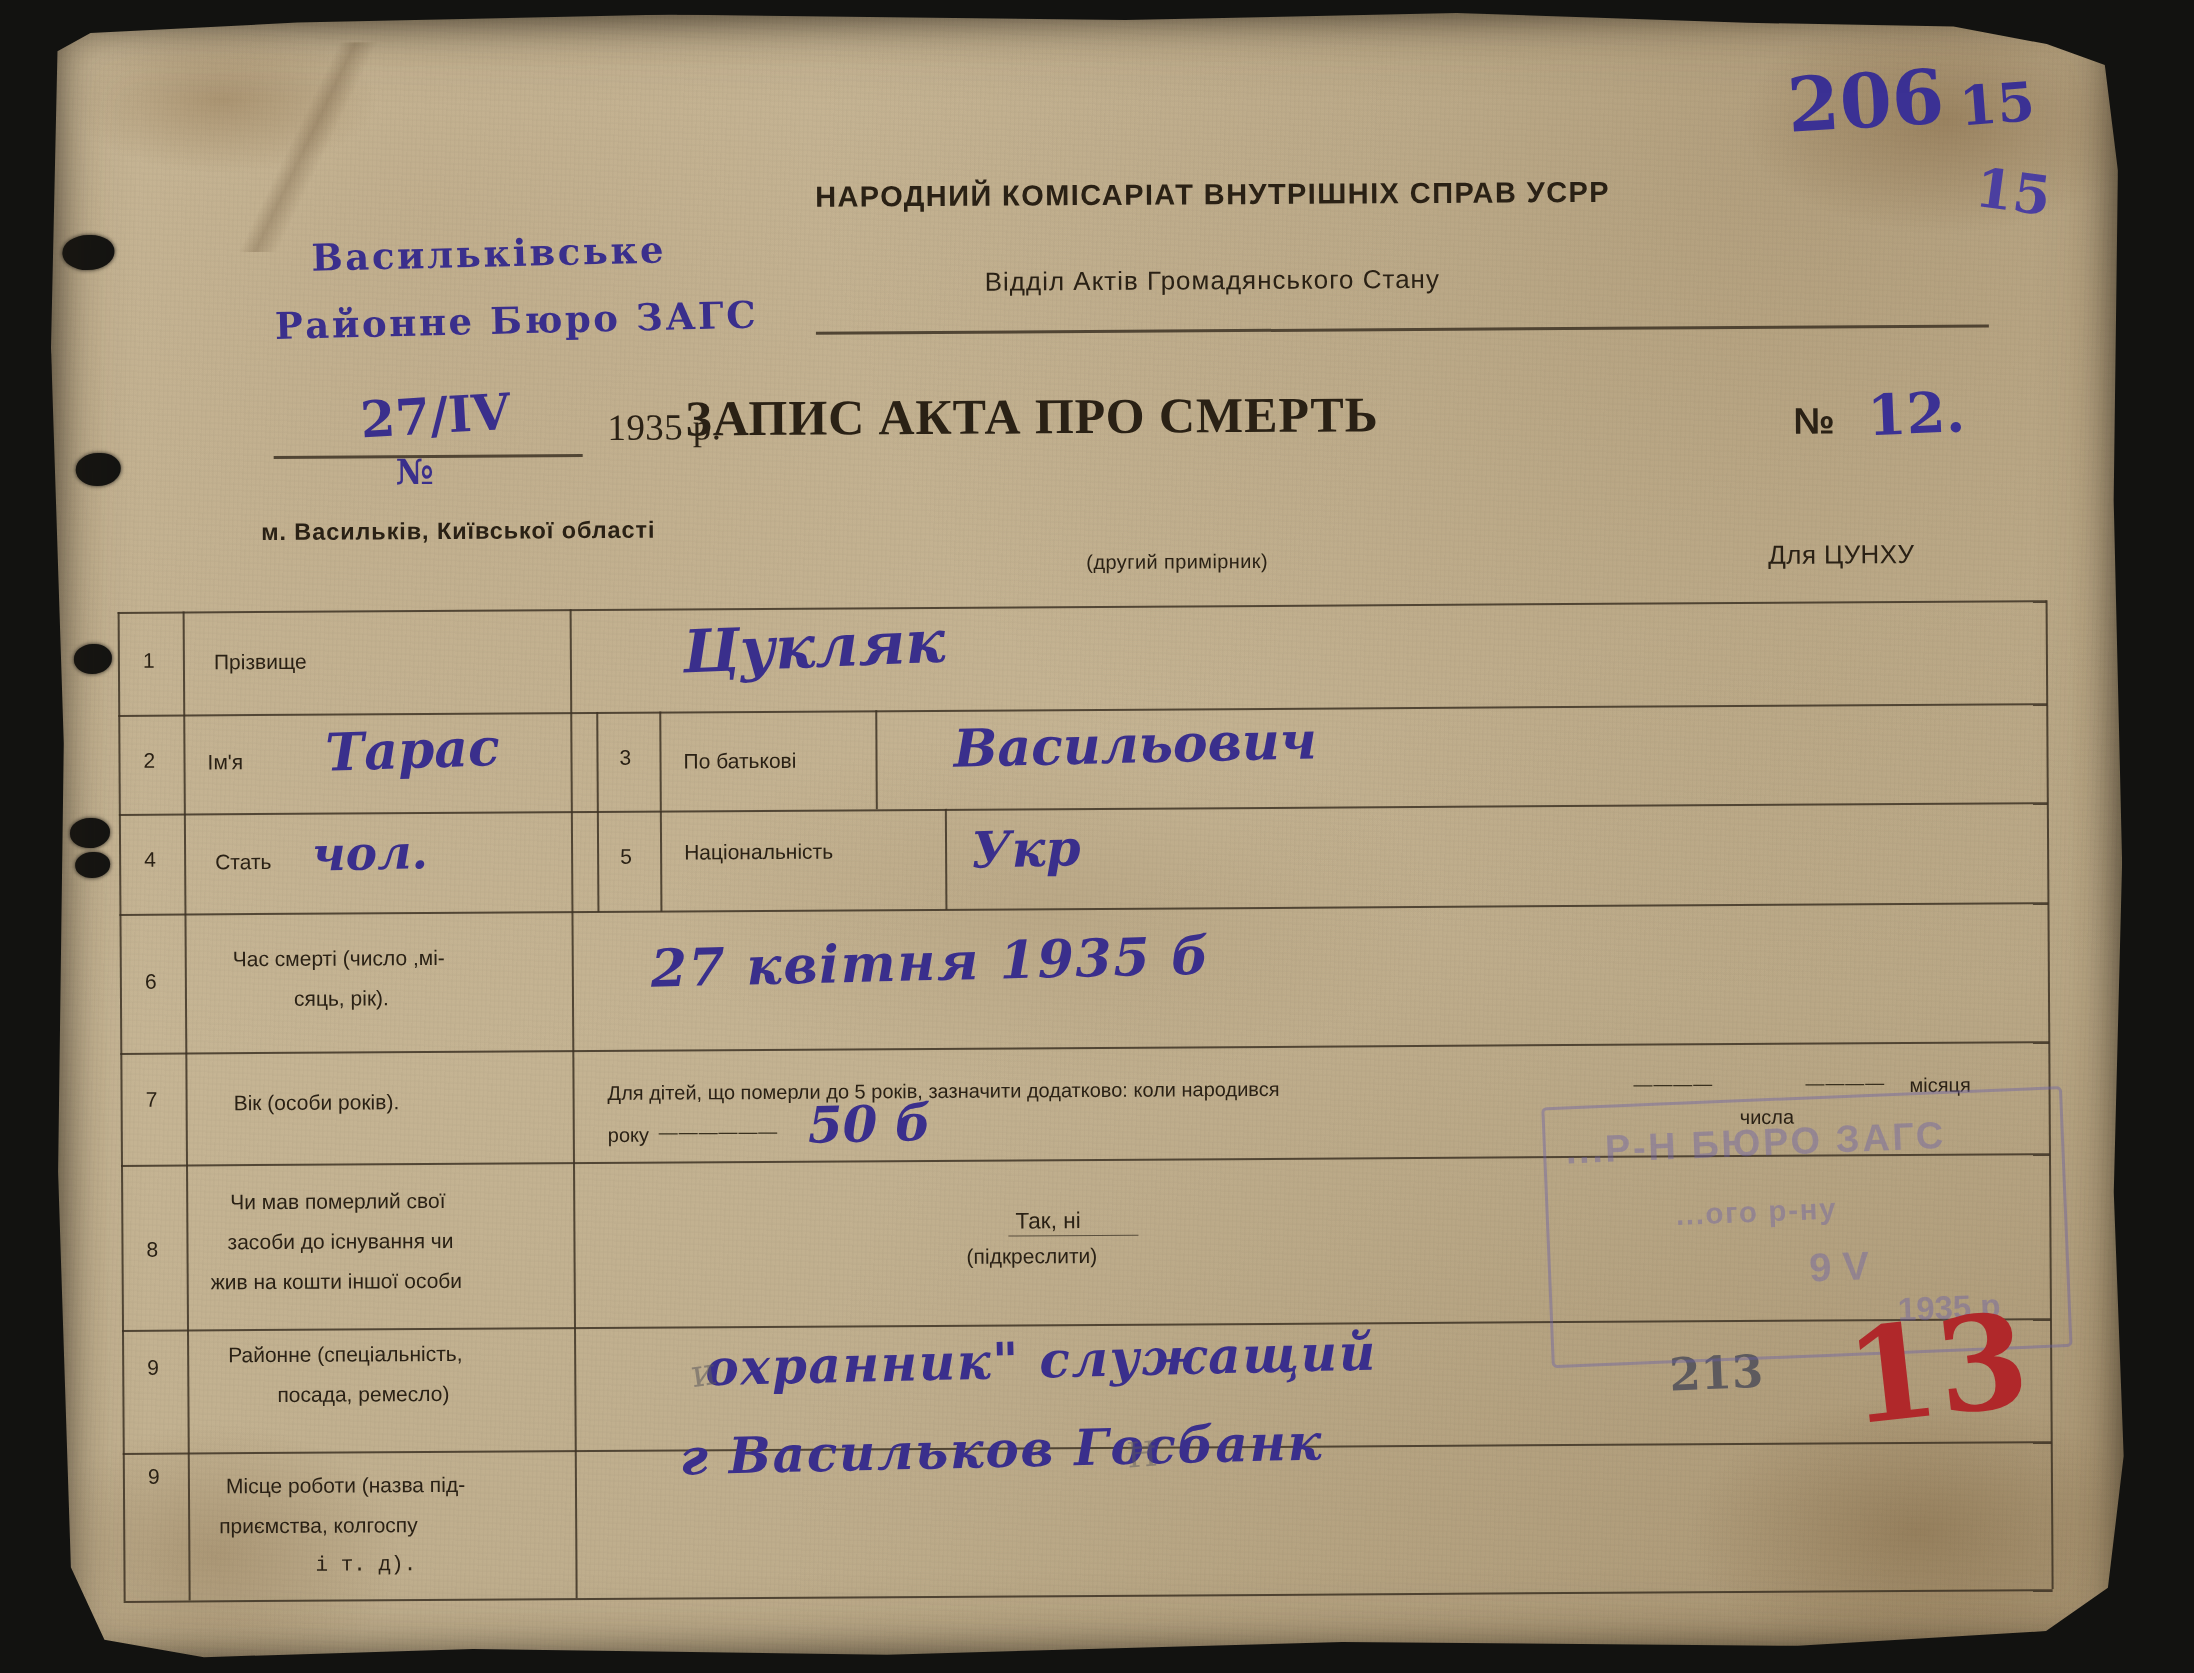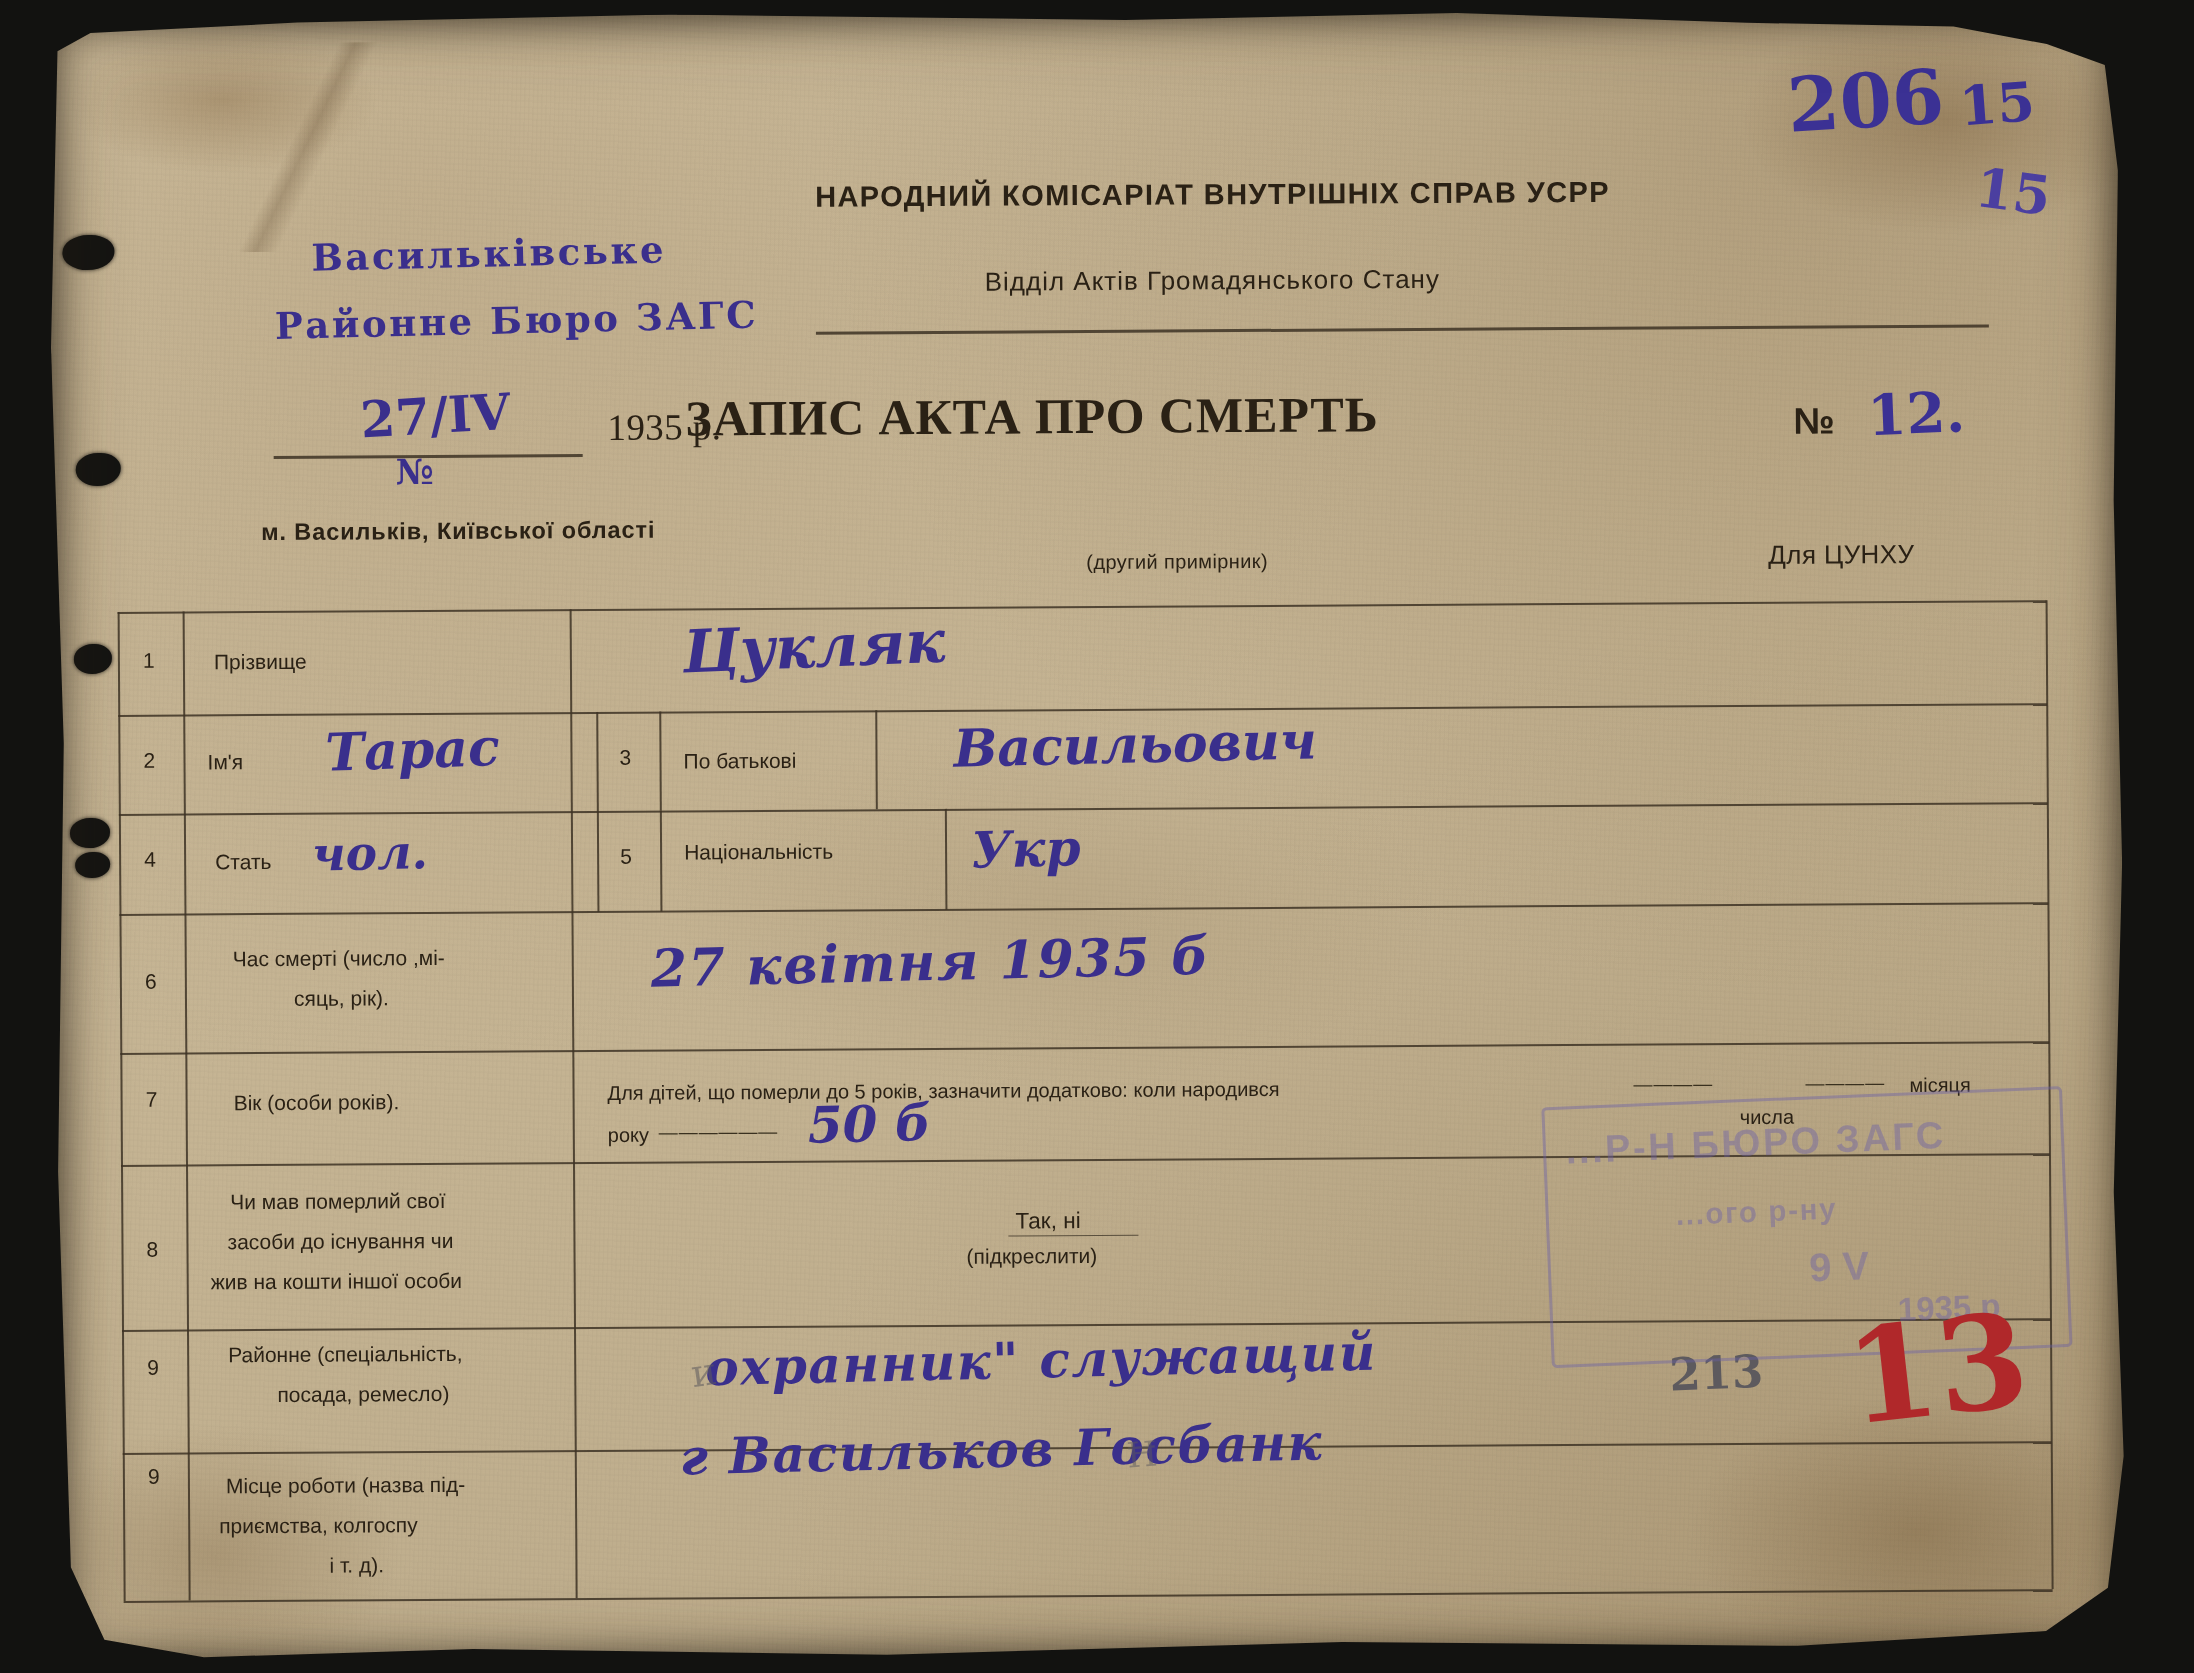--- a/index.html
+++ b/index.html
@@ -297,21 +297,21 @@
 
       <div class="cellnum" style="left:68px;top:744px;">9</div>
       <div class="lbl" style="left:149px;top:728px;">Районне (спеціальність,</div>
       <div class="lbl" style="left:165px;top:768px;margin-left:33px;">посада,  ремесло)</div>
       <div class="hand cursive" style="left:626px;top:730px;font-size:50px;letter-spacing:1.7px;transform:rotate(-1deg);">охранник"  служащий</div>
       <div class="hand pencil" style="left:1590px;top:746px;font-size:45px;font-weight:700;transform:rotate(-2deg);">213</div>
 
       <div class="cellnum" style="left:68px;top:853px;">9</div>
       <div class="lbl" style="left:146px;top:859px;">Місце роботи (назва під-</div>
       <div class="lbl" style="left:139px;top:899px;">приємства, колгоспу</div>
-      <div class="lbl" style="left:249px;top:939px;">і т. д).</div>
+      <div class="lbl" style="left:235px;top:939px;font-family:Liberation Mono, monospace;">і т. д).</div>
       <div class="hand cursive" style="left:600px;top:819px;font-size:50px;letter-spacing:1.7px;transform:rotate(-1deg);">г Васильков Госбанк</div>
     </div>
 
     <div id="stamp">
       <div class="sframe"></div>
       <div class="st" style="left:22.6px;top:22.6px;font-size:38px;letter-spacing:2.6px;">...Р-Н БЮРО ЗАГС</div>
       <div class="st" style="left:130px;top:96px;font-size:29.5px;letter-spacing:1.7px;">...ого р-ну</div>
       <div class="st" style="left:261px;top:149px;font-size:40px;">9 V</div>
       <div class="st" style="left:348px;top:198px;font-size:33px;">1935 р</div>
     </div>

